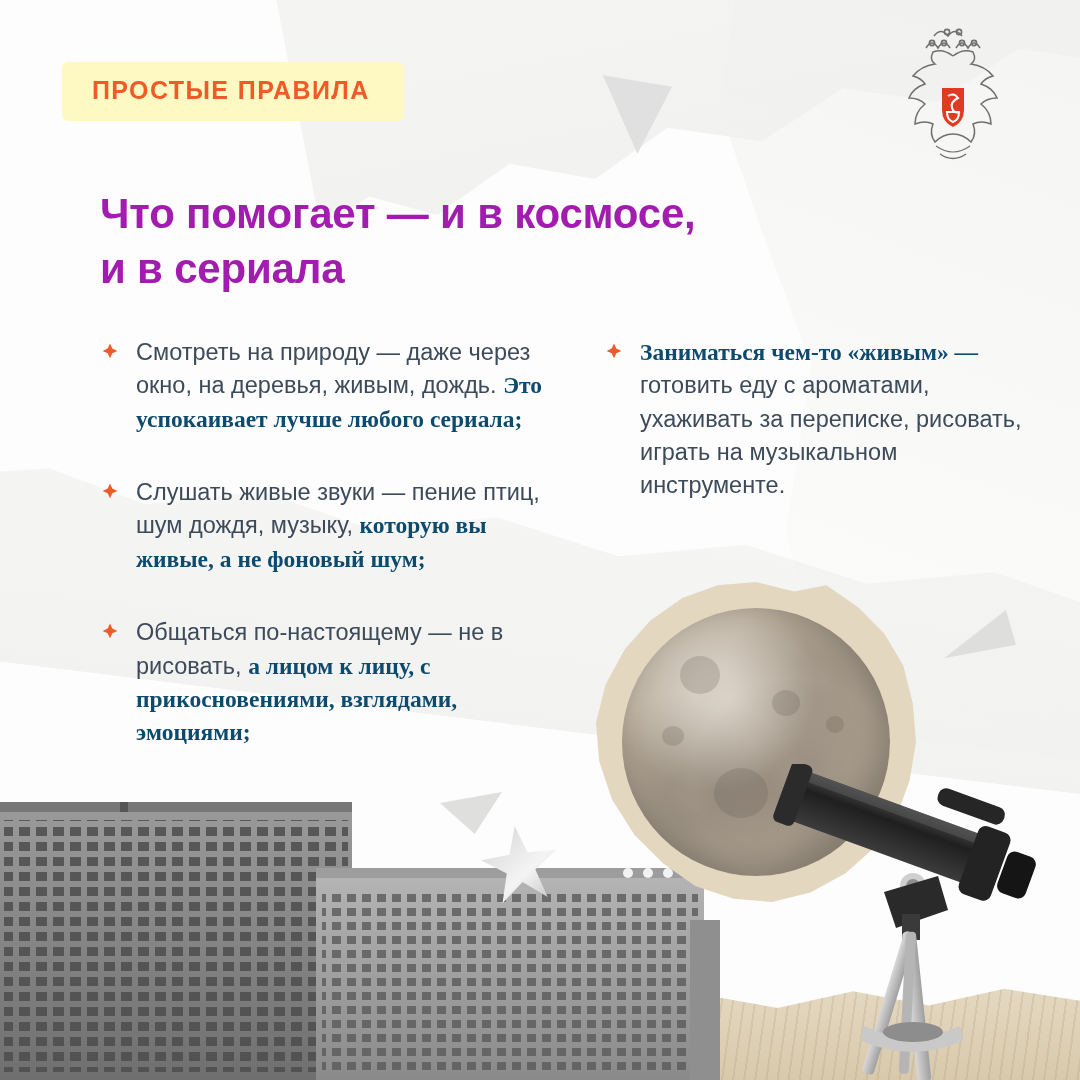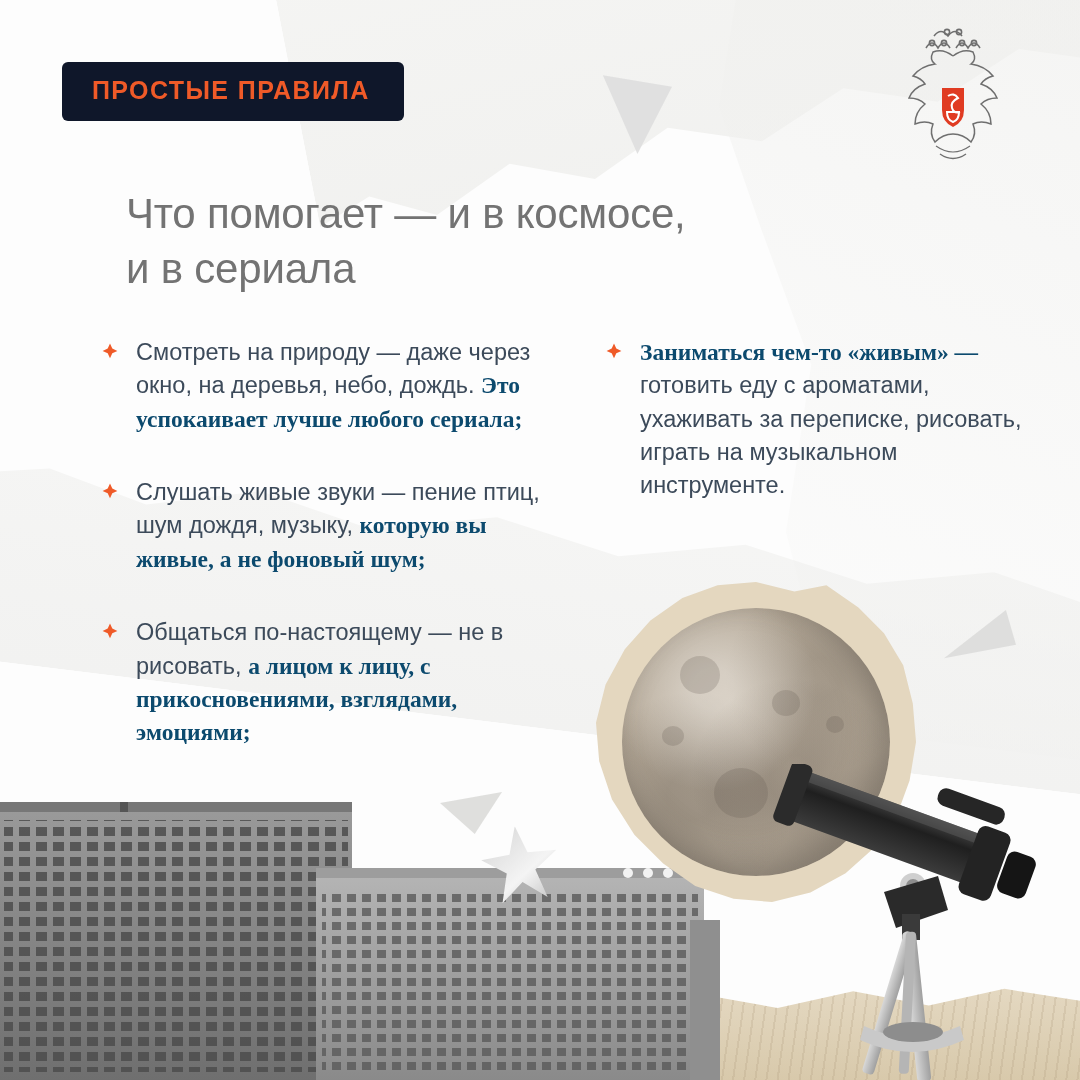--- a/index.html
+++ b/index.html
@@ -79,43 +79,42 @@
   
   .emblem {
     position: absolute; right: 52px; top: 26px;
     width: 150px; height: 150px;
   }
 
   
   .badge {
     position: absolute; left: 62px; top: 62px;
     padding: 14px 34px 16px 30px;
-    background: #0f172a;
+    background: #fef9c3;
     border-radius: 6px;
   }
   .badge-text {
     font-family: "Liberation Sans", sans-serif;
     font-weight: bold;
     font-size: 25px;
     letter-spacing: 1.4px;
     color: #ef5a28;
     text-transform: uppercase;
     white-space: nowrap;
   }
 
   
   .headline {
     position: absolute; left: 100px; top: 186px;
     width: 760px;
-    font-weight: normal;
+    font-weight: bold;
     font-size: 42px;
     line-height: 1.32;
-    color: #737373;
+    color: #a21caf;
     letter-spacing: -0.2px;
-    margin-left: 26px;
   }
 
   
   .col-left {
     position: absolute; left: 100px; top: 336px; width: 452px;
   }
   .col-right {
     position: absolute; left: 604px; top: 336px; width: 420px;
   }
 
@@ -312,21 +311,21 @@
 </div>
 
 <div class="col-left">
 
   <div class="item">
     <span class="bullet">
       <svg width="20" height="20" viewBox="0 0 20 20">
           <path d="M10 1.5 l2.3 5.1 l5.1 2.3 l-5.1 2.3 l-2.3 5.1 l-2.3 -5.1 l-5.1 -2.3 l5.1 -2.3 Z" fill="#ef5a28"></path>
         </svg>
     </span>
-    <span>Смотреть на природу — даже через окно, на деревья, небо, дождь. </span><span class="hl">Это успокаивает лучше любого сериала;</span>
+    <span>Смотреть на природу — даже через окно, на деревья, живым, дождь. </span><span class="hl">Это успокаивает лучше любого сериала;</span>
   </div>
 
   <div class="item">
     <span class="bullet">
       <svg width="20" height="20" viewBox="0 0 20 20">
           <path d="M10 1.5 l2.3 5.1 l5.1 2.3 l-5.1 2.3 l-2.3 5.1 l-2.3 -5.1 l-5.1 -2.3 l5.1 -2.3 Z" fill="#ef5a28"></path>
         </svg>
     </span>
     <span>Слушать живые звуки — пение птиц, шум дождя, музыку, </span><span class="hl">которую вы живые, а не фоновый шум;</span>
   </div>

